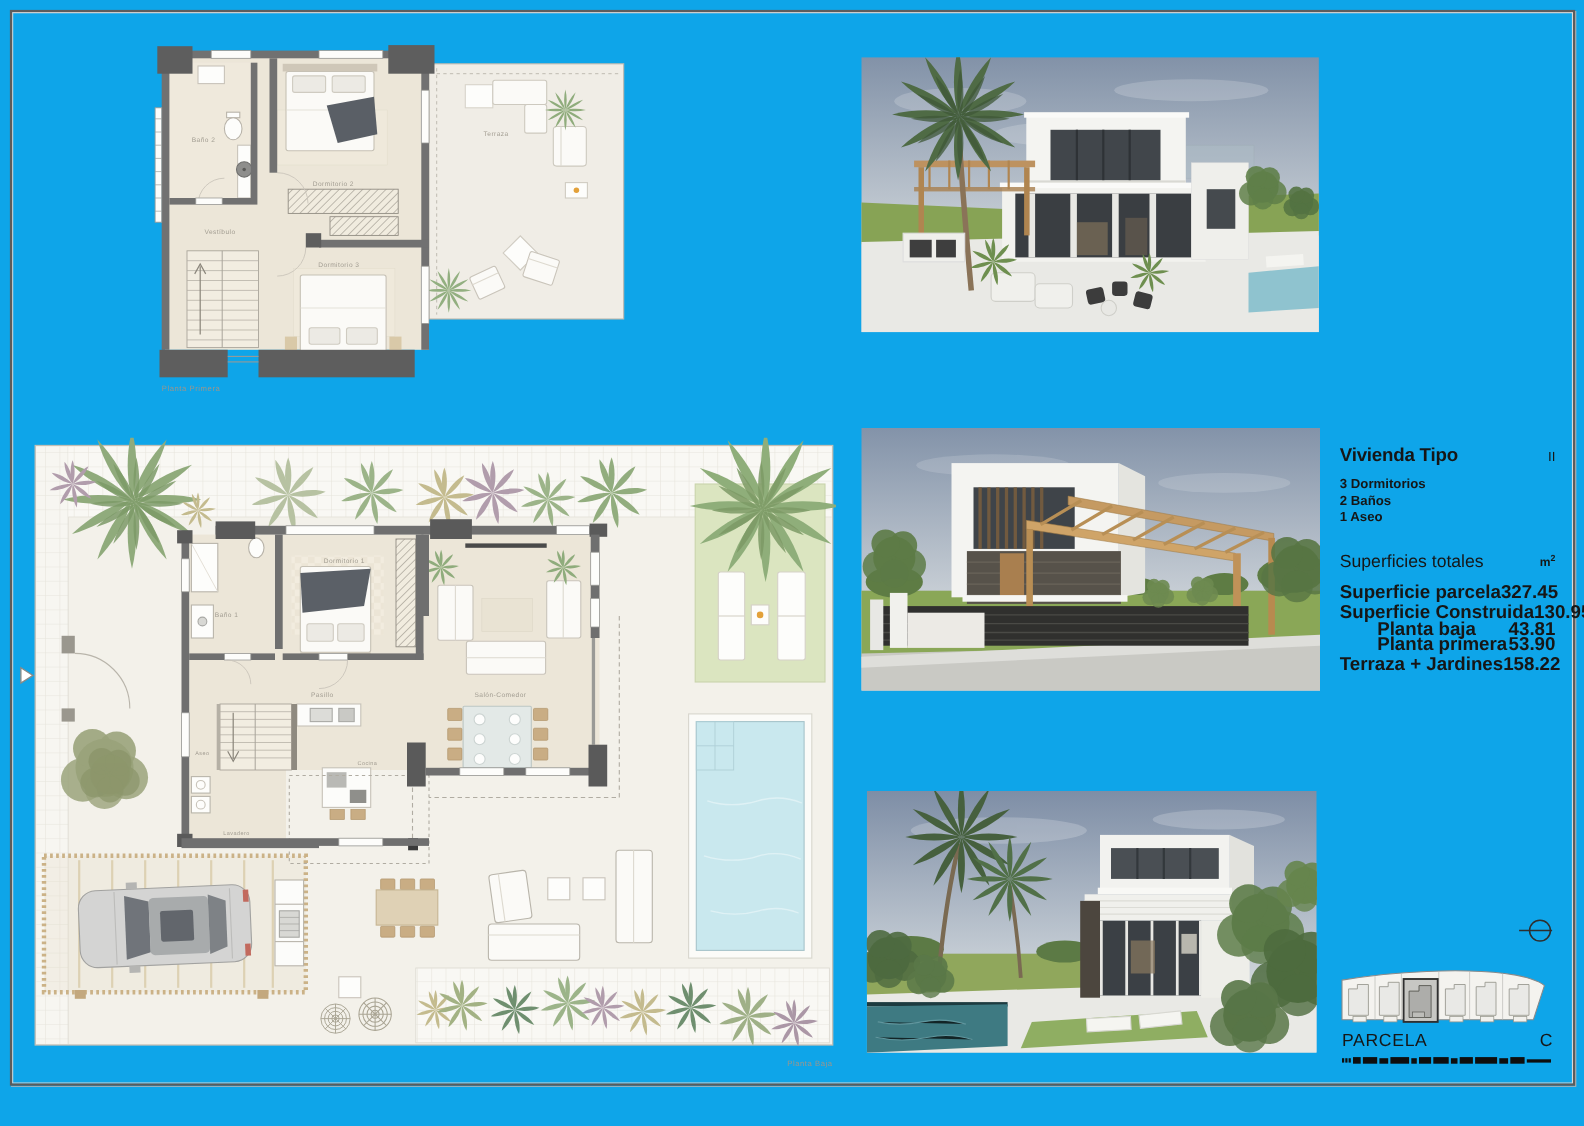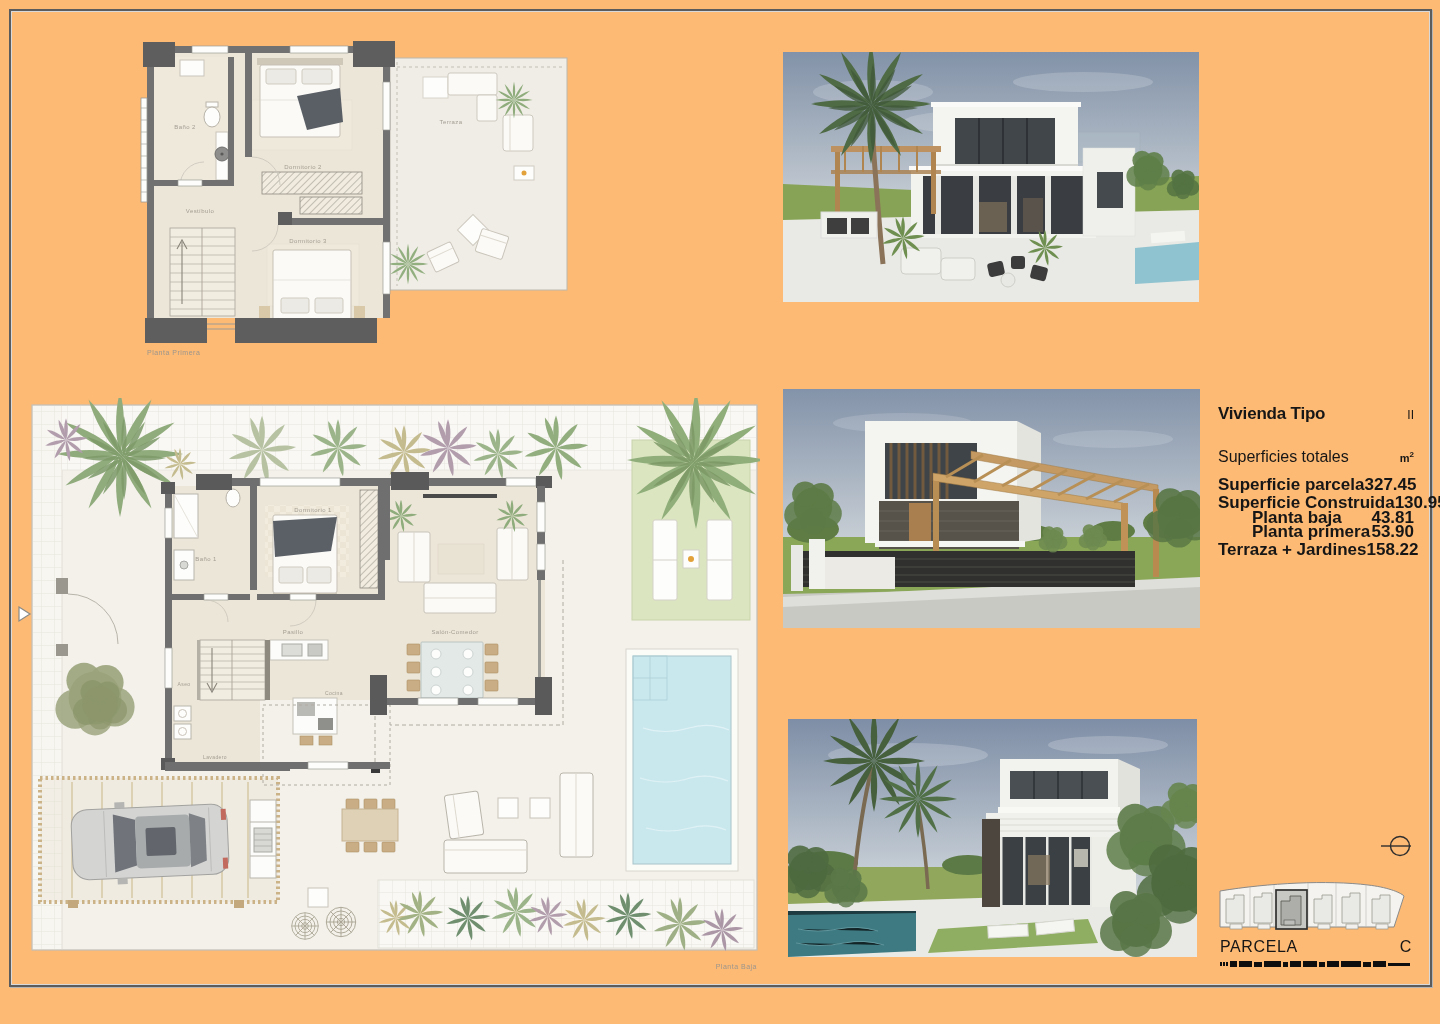--- a/index.html
+++ b/index.html
@@ -1,17 +1,17 @@
 <!DOCTYPE html>
 <html><head>
 <meta charset="utf-8">
 <style>
   html,body{margin:0;padding:0;background:#ffffff;}
   body{width:1440px;height:1024px;font-family:"Liberation Sans",sans-serif;position:relative;overflow:hidden;}
-  .page{position:absolute;inset:0;background:#fdba74;}
+  .page{position:absolute;inset:0;background:#0ea5e9;}
   .frame{position:absolute;left:9px;top:9px;width:1419px;height:974px;border:2px solid #5c5c5c;box-shadow:inset 0 0 0 1px #d9d9d9,1px 1px 0 #b5b5b5;}
   .abs{position:absolute;}
   figure{margin:0;}
   svg text{font-family:"Liberation Sans",sans-serif;}
   .plan-label{fill:#a29d92;font-size:6px;letter-spacing:.4px;}
   .plan-label.sm{font-size:5px;}
   .plan-caption{fill:#9b968d;font-size:7px;letter-spacing:.5px;}
   
   .info{left:1218px;top:404px;width:196px;color:#161616;}
   .title-row{display:flex;justify-content:space-between;align-items:baseline;margin-bottom:9px;}
@@ -769,20 +769,25 @@
         <rect x="248" y="202" width="38" height="12" fill="#f5f5f1" stroke="#d8d8d2" transform="rotate(-6 267 208)"></rect>
       </g>
     </svg>
   </div>
 
   <aside class="abs info">
     <div class="title-row">
       <h1>Vivienda Tipo</h1>
       <span class="type-code">II</span>
     </div>
+    <ul class="features">
+      <li>3 Dormitorios</li>
+      <li>2 Baños</li>
+      <li>1 Aseo</li>
+    </ul>
     <div class="totals-row">
       <h2>Superficies totales</h2>
       <span class="unit"><span>m</span><sup>2</sup></span>
     </div>
     <div class="srow g4">
       <span class="lbl">Superficie parcela</span>
         <span class="val">327.45</span>
     </div>
     <div class="srow g1">
       <span class="lbl">Superficie Construida</span>

